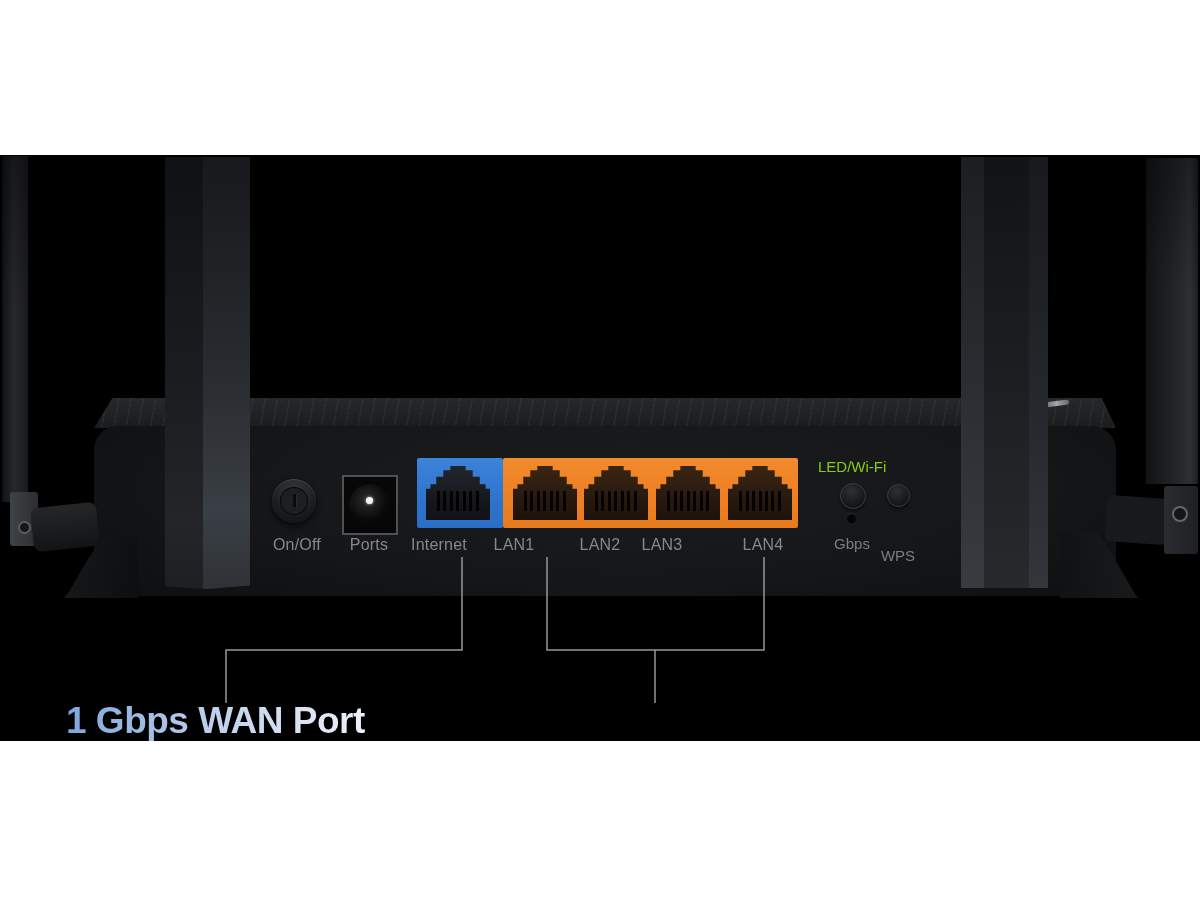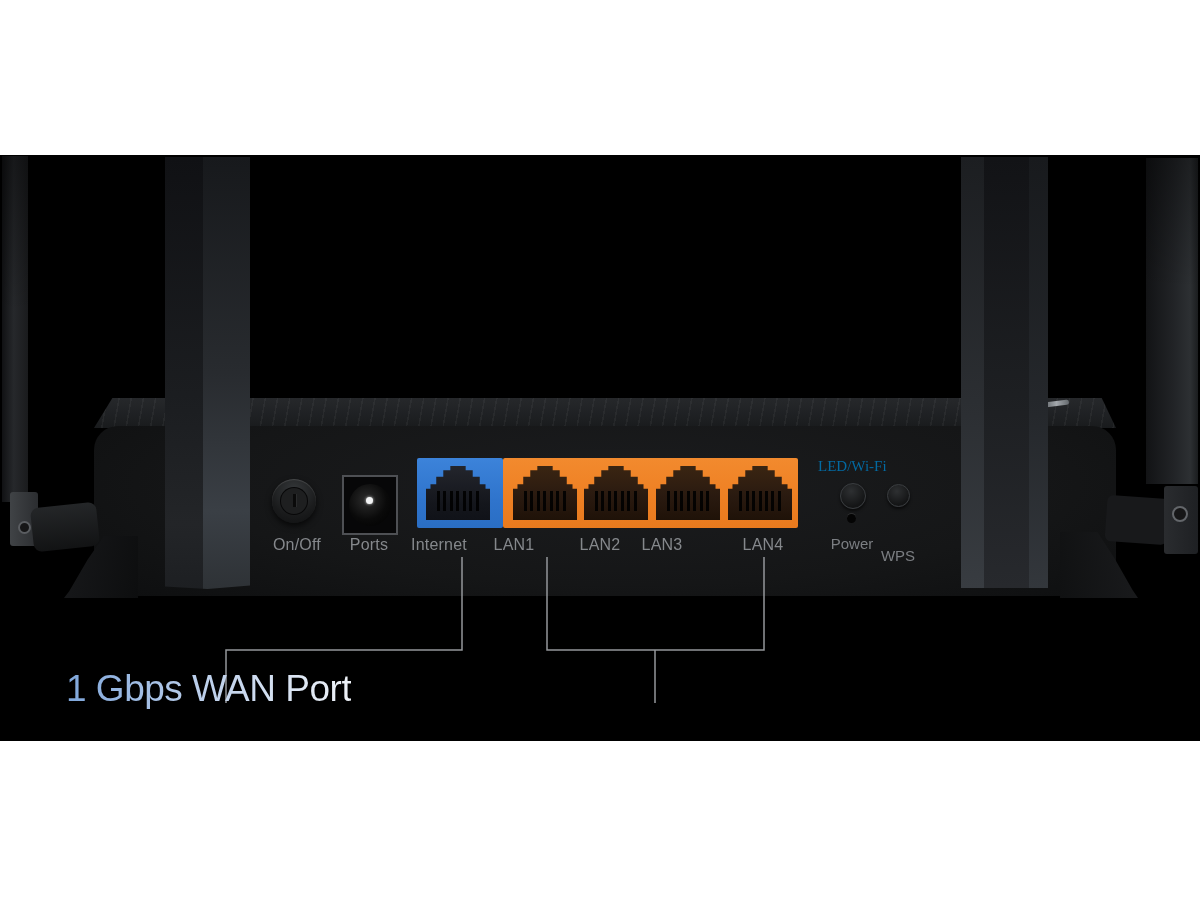--- a/index.html
+++ b/index.html
@@ -92,25 +92,25 @@
     border:1px solid #3a3d40;box-shadow:0 2px 3px rgba(0,0,0,.6);}
   .btn-ledwifi{left:840px;top:328px;width:24px;height:24px;}
   .btn-wps{left:887px;top:329px;width:21px;height:21px;}
   .pinhole{position:absolute;left:847px;top:359px;width:9px;height:9px;border-radius:50%;
     background:#040404;box-shadow:0 -1px 0 rgba(255,255,255,.1);}
 
   
   .plabel{position:absolute;top:381px;transform:translateX(-50%);color:#85888c;
     font-size:16px;letter-spacing:.2px;white-space:nowrap;}
   .slabel{position:absolute;transform:translateX(-50%);color:#7b7e82;font-size:15px;white-space:nowrap;}
-  .ledwifi-label{position:absolute;left:818px;top:303px;transform:none;color:#0369a1;font-size:15px;font-family:Liberation Serif, serif;}
+  .ledwifi-label{position:absolute;left:818px;top:303px;transform:none;color:#84cc16;font-size:15px;}
 
   
   .callout-svg{position:absolute;left:0;top:0;width:1200px;height:900px;pointer-events:none;}
-  .headline{position:absolute;top:668px;font-weight:normal;font-size:37px;letter-spacing:-.5px;
+  .headline{position:absolute;top:700px;font-weight:bold;font-size:37px;letter-spacing:-.5px;
     color:#b9cdea;white-space:nowrap;}
   @supports (-webkit-background-clip: text) or (background-clip: text){
     .headline{background:linear-gradient(90deg,#7ea6db 0%,#b9cdea 45%,#eef2f8 100%);
       -webkit-background-clip:text;background-clip:text;color:transparent;}
   }
   .hl-wan{left:66px;}
   .hl-lan{left:487px;}
 </style>
 </head>
 <body>
@@ -163,21 +163,21 @@
     <div class="pinhole"></div>
 
     <span class="plabel" style="left:297px">On/Off</span>
     <span class="plabel" style="left:369px">Ports</span>
     <span class="plabel" style="left:439px">Internet</span>
     <span class="plabel" style="left:514px">LAN1</span>
     <span class="plabel" style="left:600px">LAN2</span>
     <span class="plabel" style="left:662px">LAN3</span>
     <span class="plabel" style="left:763px">LAN4</span>
     <span class="ledwifi-label">LED/Wi-Fi</span>
-    <span class="slabel" style="left:852px;top:380px">Power</span>
+    <span class="slabel" style="left:852px;top:380px">Gbps</span>
     <span class="slabel" style="left:898px;top:392px">WPS</span>
 
     <div class="antenna ant-1"></div>
     <div class="hinge-bracket-l"></div>
     <div class="screw screw-l"></div>
     <div class="arm-l"></div>
     <div class="antenna ant-2">
       <div class="half-l"></div>
         <div class="half-r"></div>
     </div>

